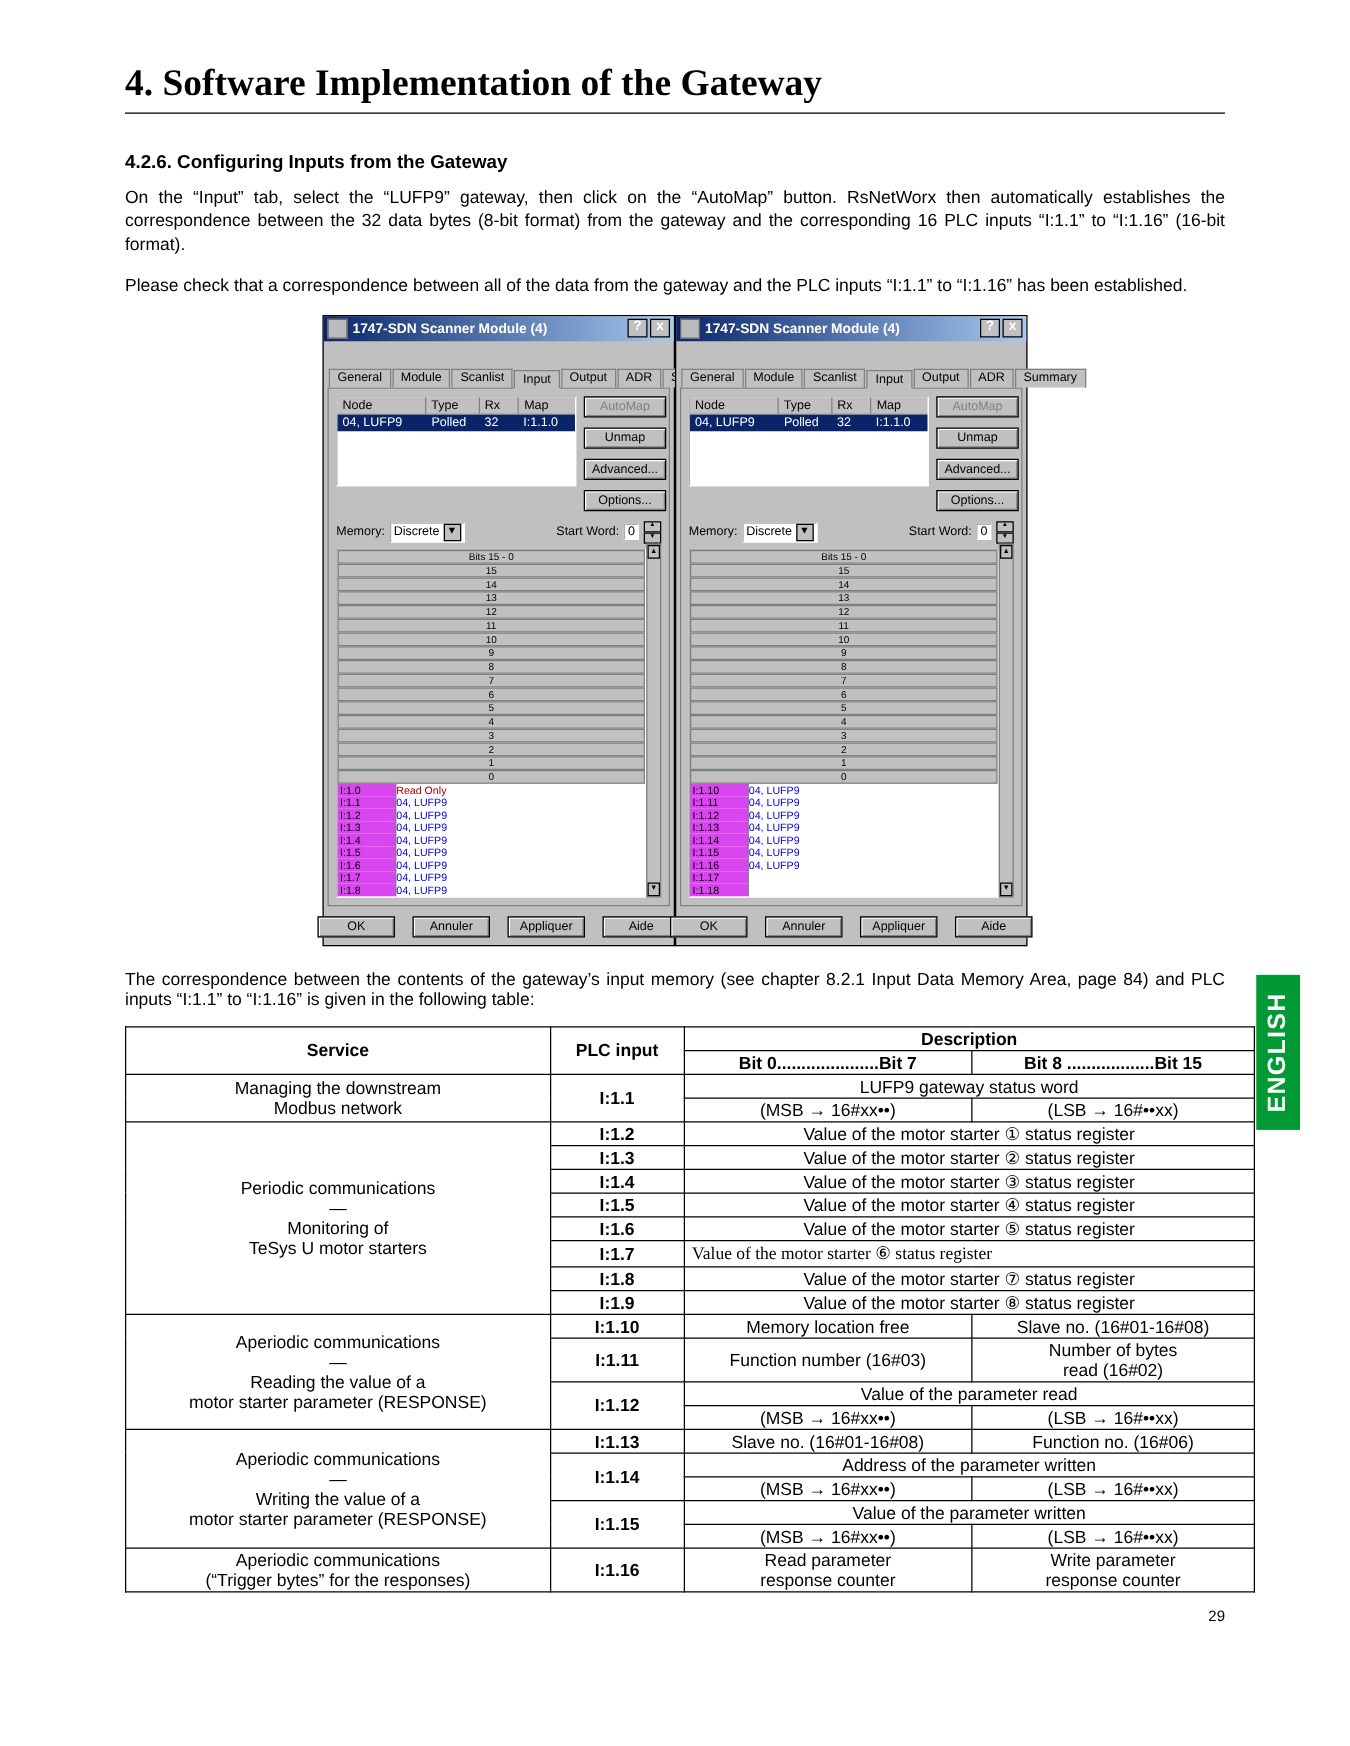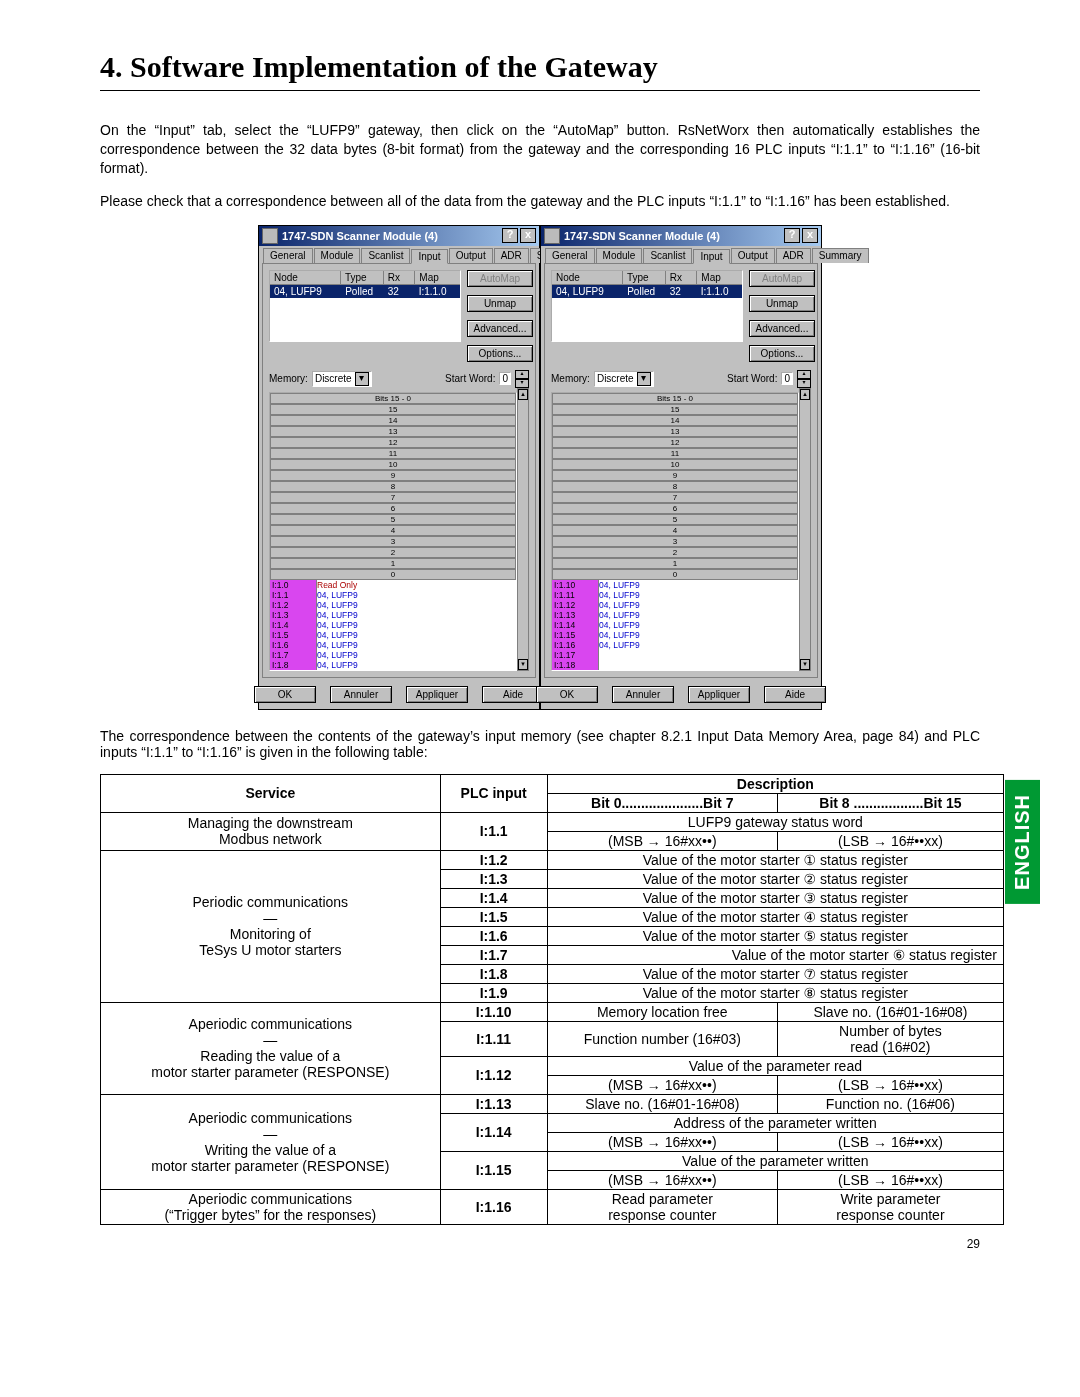--- a/index.html
+++ b/index.html
@@ -50,21 +50,21 @@
   .dlg .titlebar .tico {
     width: 14px; height: 14px; background:#bbb; border:1px solid #666; margin-right:4px;
   }
   .dlg .titlebar .sp { flex: 1; }
   .dlg .titlebar .wbtn {
     width: 14px; height: 13px; background:#c0c0c0; border:1px solid #000; margin-left:2px;
     text-align:center; line-height:11px; font-weight:bold;
   }
   .tabs { display:flex; padding: 2px 4px 0 4px; gap:1px; }
   .tab {
-    border:1px solid #808080; border-bottom:none; padding:1px 6px; background:#c0c0c0;
+    border:1px solid #808080; border-bottom:none; padding:1px 6px; background:#c0c0c0;margin-top:20px;
   }
   .tab.active { background:#c0c0c0; border-bottom:1px solid #c0c0c0; position:relative; top:1px; }
   .tabbody { border:1px solid #808080; margin:0 3px 4px 3px; padding:6px; background:#c0c0c0; }
   .nodebox {
     border:1px inset #fff; background:#fff; height:70px; position:relative;
   }
   .nodehdr { display:flex; background:#c0c0c0; border-bottom:1px solid #808080;}
   .nodehdr div { padding:1px 4px; border-right:1px solid #808080; }
   .noderow { display:flex; background:#0a246a; color:#fff; }
   .noderow div { padding:1px 4px; }
@@ -127,20 +127,21 @@
   .pgnum { position:absolute; right:60px; bottom:14px; font-size:12px; }
   .dotfill { letter-spacing: 0; }
 </style>
 </head>
 <body>
 
 <div class="page">
   <h1 class="main-title">4. Software Implementation of the Gateway</h1>
   <div class="rule"></div>
 
+  <h3 class="sub">4.2.6. Configuring Inputs from the Gateway</h3>
   <p class="body">On the “Input” tab, select the “LUFP9” gateway, then click on the “AutoMap” button. RsNetWorx then automatically establishes the correspondence between the 32 data bytes (8-bit format) from the gateway and the corresponding 16 PLC inputs “I:1.1” to “I:1.16” (16-bit format).</p>
   <p class="body">Please check that a correspondence between all of the data from the gateway and the PLC inputs “I:1.1” to “I:1.16” has been established.</p>
 
   <div class="screens">
 
     <div class="dlg">
       <div class="titlebar">
         <span class="tico"></span>
         <span>1747-SDN Scanner Module (4)</span>
         <span class="sp"></span>
@@ -456,21 +457,21 @@
         <tr>
           <td class="plc" style="font-weight: bold;">I:1.5</td>
           <td colspan="2" style="text-align: center;">Value of the motor starter ④ status register</td>
         </tr>
         <tr>
           <td class="plc" style="font-weight: bold;">I:1.6</td>
           <td colspan="2" style="text-align: center;">Value of the motor starter ⑤ status register</td>
         </tr>
         <tr>
           <td class="plc" style="font-weight: bold;">I:1.7</td>
-          <td colspan="2" style="text-align: right;">Value of the motor starter ⑥ status register</td>
+          <td colspan="2" style="text-align: left; font-family: Liberation Serif, serif;">Value of the motor starter ⑥ status register</td>
         </tr>
         <tr>
           <td class="plc" style="font-weight: bold;">I:1.8</td>
           <td colspan="2" style="text-align: center;">Value of the motor starter ⑦ status register</td>
         </tr>
         <tr>
           <td class="plc" style="font-weight: bold;">I:1.9</td>
           <td colspan="2" style="text-align: center;">Value of the motor starter ⑧ status register</td>
         </tr>
       </tbody>

